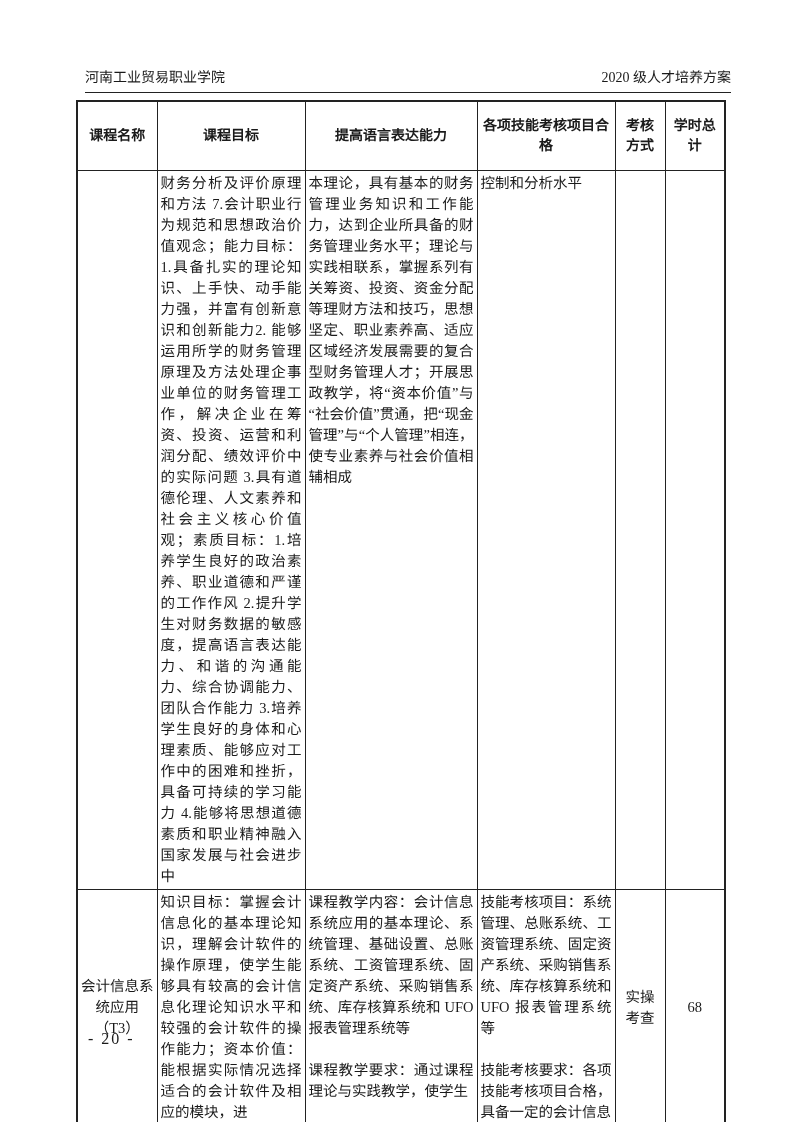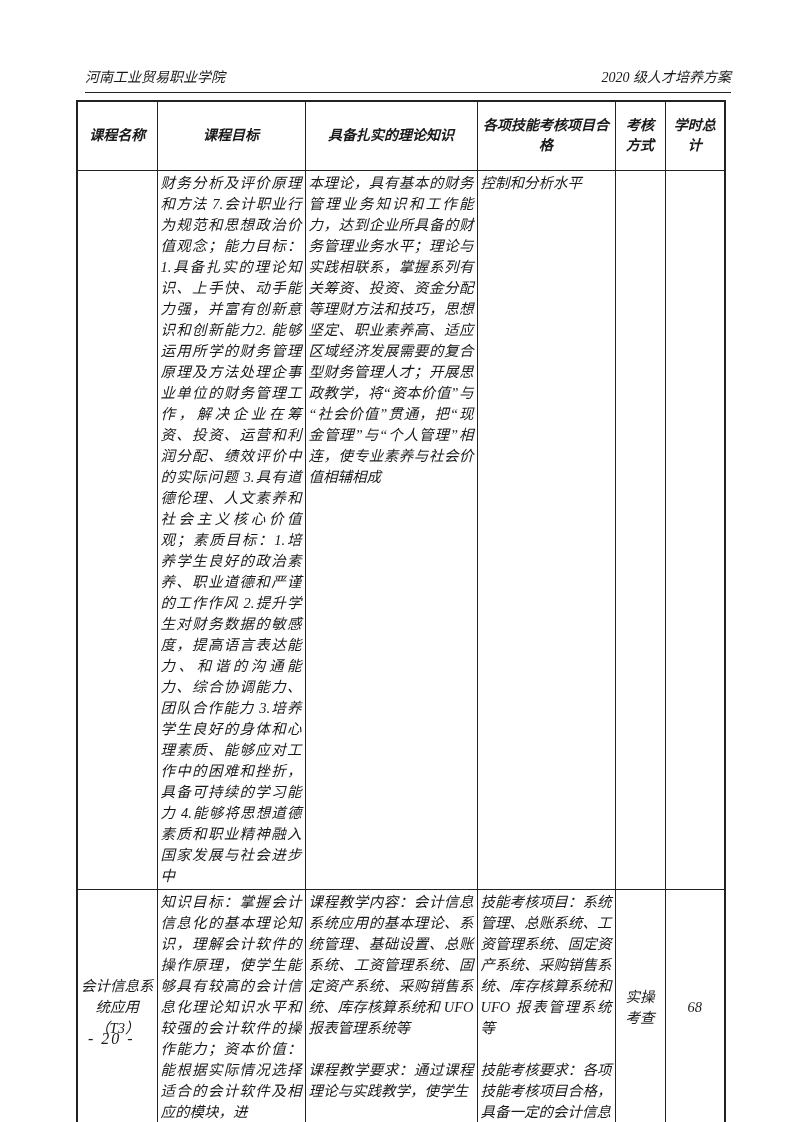--- a/index.html
+++ b/index.html
@@ -8,21 +8,20 @@
     background: #ffffff;
     font-family: "Liberation Serif", "DejaVu Serif", serif;
     color: #1a1a1a;
     position: relative;
   }
   .page {
     position: relative;
     width: 793px; height: 1122px;
     background: #fff;
     overflow: hidden;
-    font-style: italic;
   }
   
   .running-head {
     position: absolute;
     left: 85px; top: 68px;
     width: 646px;
     display: flex;
     justify-content: space-between;
     align-items: flex-end;
     font-size: 14px;
@@ -93,21 +92,21 @@
       <col style="width:148px">
       <col style="width:172px">
       <col style="width:138px">
       <col style="width:50px">
       <col style="width:60px">
     </colgroup>
     <thead>
       <tr>
         <th>课程名称</th>
         <th>课程目标</th>
-        <th>具备扎实的理论知识</th>
+        <th>提高语言表达能力</th>
         <th>各项技能考核项目合格</th>
         <th class="col-method">考核方式</th>
         <th class="col-hours">学时总计</th>
       </tr>
     </thead>
     <tbody>
       <tr class="row-1">
         <td class="cell-center"></td>
         <td class="cell-text">财务分析及评价原理和方法 7.会计职业行为规范和思想政治价值观念；能力目标：1.具备扎实的理论知识、上手快、动手能力强，并富有创新意识和创新能力2. 能够运用所学的财务管理原理及方法处理企事业单位的财务管理工作，解决企业在筹资、投资、运营和利润分配、绩效评价中的实际问题 3.具有道德伦理、人文素养和社会主义核心价值观；素质目标：1.培养学生良好的政治素养、职业道德和严谨的工作作风 2.提升学生对财务数据的敏感度，提高语言表达能力、和谐的沟通能力、综合协调能力、团队合作能力 3.培养学生良好的身体和心理素质、能够应对工作中的困难和挫折，具备可持续的学习能力 4.能够将思想道德素质和职业精神融入国家发展与社会进步中</td>
         <td class="cell-text">本理论，具有基本的财务管理业务知识和工作能力，达到企业所具备的财务管理业务水平；理论与实践相联系，掌握系列有关筹资、投资、资金分配等理财方法和技巧，思想坚定、职业素养高、适应区域经济发展需要的复合型财务管理人才；开展思政教学，将“资本价值”与“社会价值”贯通，把“现金管理”与“个人管理”相连，使专业素养与社会价值相辅相成</td>

